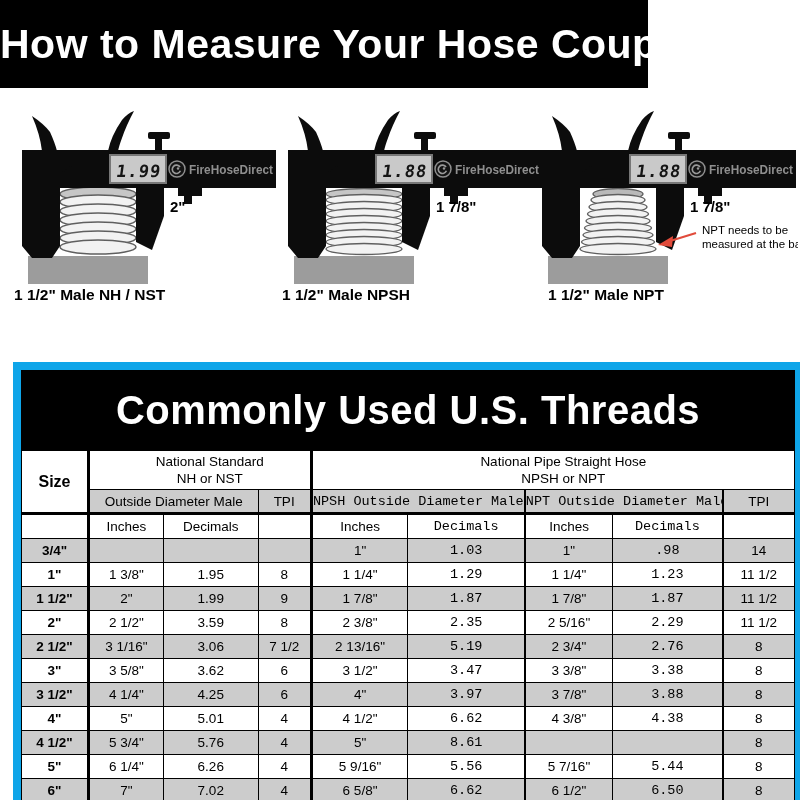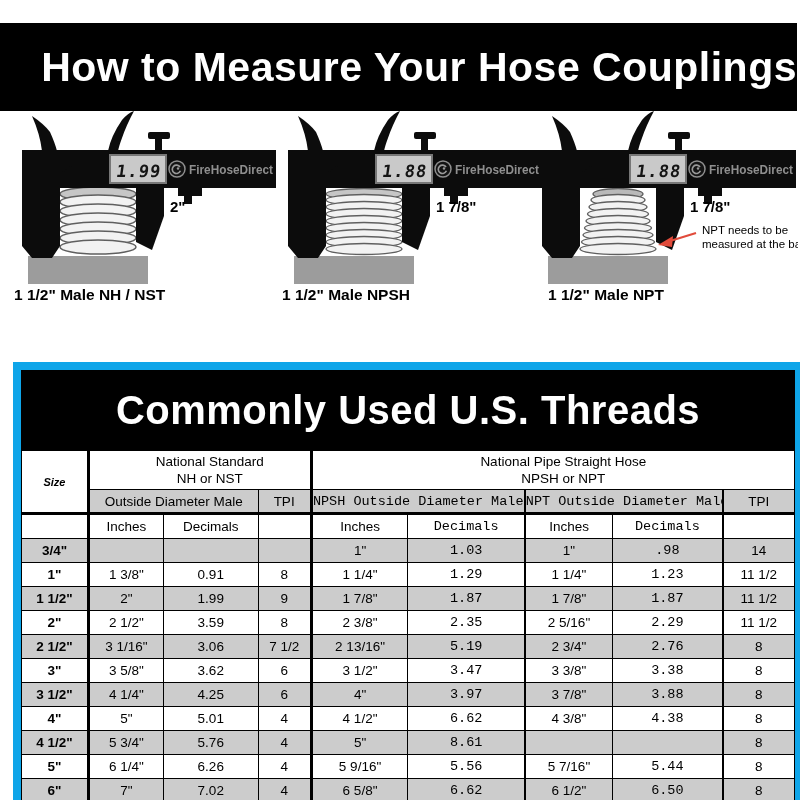--- a/index.html
+++ b/index.html
@@ -4,22 +4,22 @@
 <style>
   :root{
     --banner-bg:#000000; --banner-fg:#ffffff; --row-alt:#cccccc;
     --caliper:#0c0c0c; --base-gray:#9c9c9c; --lcd:#c9c9c9;
     --brand:#8f8f8f; --arrow:#e14b3b;
   }
   html,body{margin:0;padding:0;}
   .page{position:relative;width:800px;height:800px;background:#ffffff;overflow:hidden;
         font-family:"Liberation Sans", sans-serif;}
   
-  .top-banner{position:absolute;left:0;top:0;width:797px;height:88px;background:var(--banner-bg);
-              display:flex;align-items:center;justify-content:flex-end;margin-top:23px;}
+  .top-banner{position:absolute;left:0;top:0;width:648px;height:88px;background:var(--banner-bg);
+              display:flex;align-items:center;justify-content:flex-start;}
   .top-banner h1{margin:0;color:var(--banner-fg);font-size:41px;font-weight:bold;white-space:nowrap;letter-spacing:0.5px;}
   
   .diagrams{position:absolute;left:0;top:98px;width:800px;height:212px;}
   .diagram{position:absolute;top:0;margin:0;width:266px;height:207px;}
   #diagram-nh{left:12px;} #diagram-npsh{left:278px;} #diagram-npt{left:532px;}
   .diagram svg{display:block;}
   .svg-caption{font-weight:bold;font-size:15.5px;fill:#000;}
   .svg-measure{font-weight:bold;font-size:15px;fill:#000;}
   .svg-lcd{font-family:"DejaVu Sans Mono", monospace;font-weight:bold;font-size:17px;fill:#141414;letter-spacing:1px;}
   .svg-brand{font-weight:bold;font-size:13px;fill:var(--brand);}
@@ -30,21 +30,21 @@
   .table-banner h2{margin:0;color:var(--banner-fg);font-size:40px;font-weight:bold;white-space:nowrap;letter-spacing:0.5px;}
   table{width:100%;border-collapse:collapse;table-layout:fixed;}
   th,td{border:1px solid #000;text-align:center;vertical-align:middle;padding:0;
         font-size:13.5px;font-weight:normal;color:#000;white-space:nowrap;overflow:hidden;}
   tr.hdr1 th{height:38px;}
   tr.hdr2 th{height:22px;background:var(--row-alt);}
   tr.hdr3 th, tr.hdr3 td{height:23px;border-top:3px solid #000;}
   tbody td{height:23px;}
   tr.alt td{background:var(--row-alt);}
   .bold{font-weight:bold;}
-  .size-hdr{font-weight:bold;font-size:11px;font-style:italic;}
+  .size-hdr{font-weight:bold;font-size:16px;}
   .thick-r{border-right:3px solid #000;}
   .med-r{border-right:2px solid #000;font-family:Liberation Mono, monospace;}
   .two-line span{display:block;line-height:17px;margin-left:20px;}
 </style>
 </head>
 <body>
 
 <div class="page">
 
   <header class="top-banner">
@@ -230,21 +230,21 @@
             <td class="thick-r"></td>
             <td>1"</td>
             <td class="med-r">1.03</td>
             <td>1"</td>
             <td class="med-r">.98</td>
             <td>14</td>
           </tr>
           <tr>
             <td class="thick-r bold">1"</td>
             <td>1 3/8"</td>
-            <td>0.91</td>
+            <td>1.95</td>
             <td class="thick-r">8</td>
             <td>1 1/4"</td>
             <td class="med-r">1.29</td>
             <td>1 1/4"</td>
             <td class="med-r">1.23</td>
             <td>11 1/2</td>
           </tr>
           <tr class="alt">
             <td class="thick-r bold">1 1/2"</td>
             <td>2"</td>

